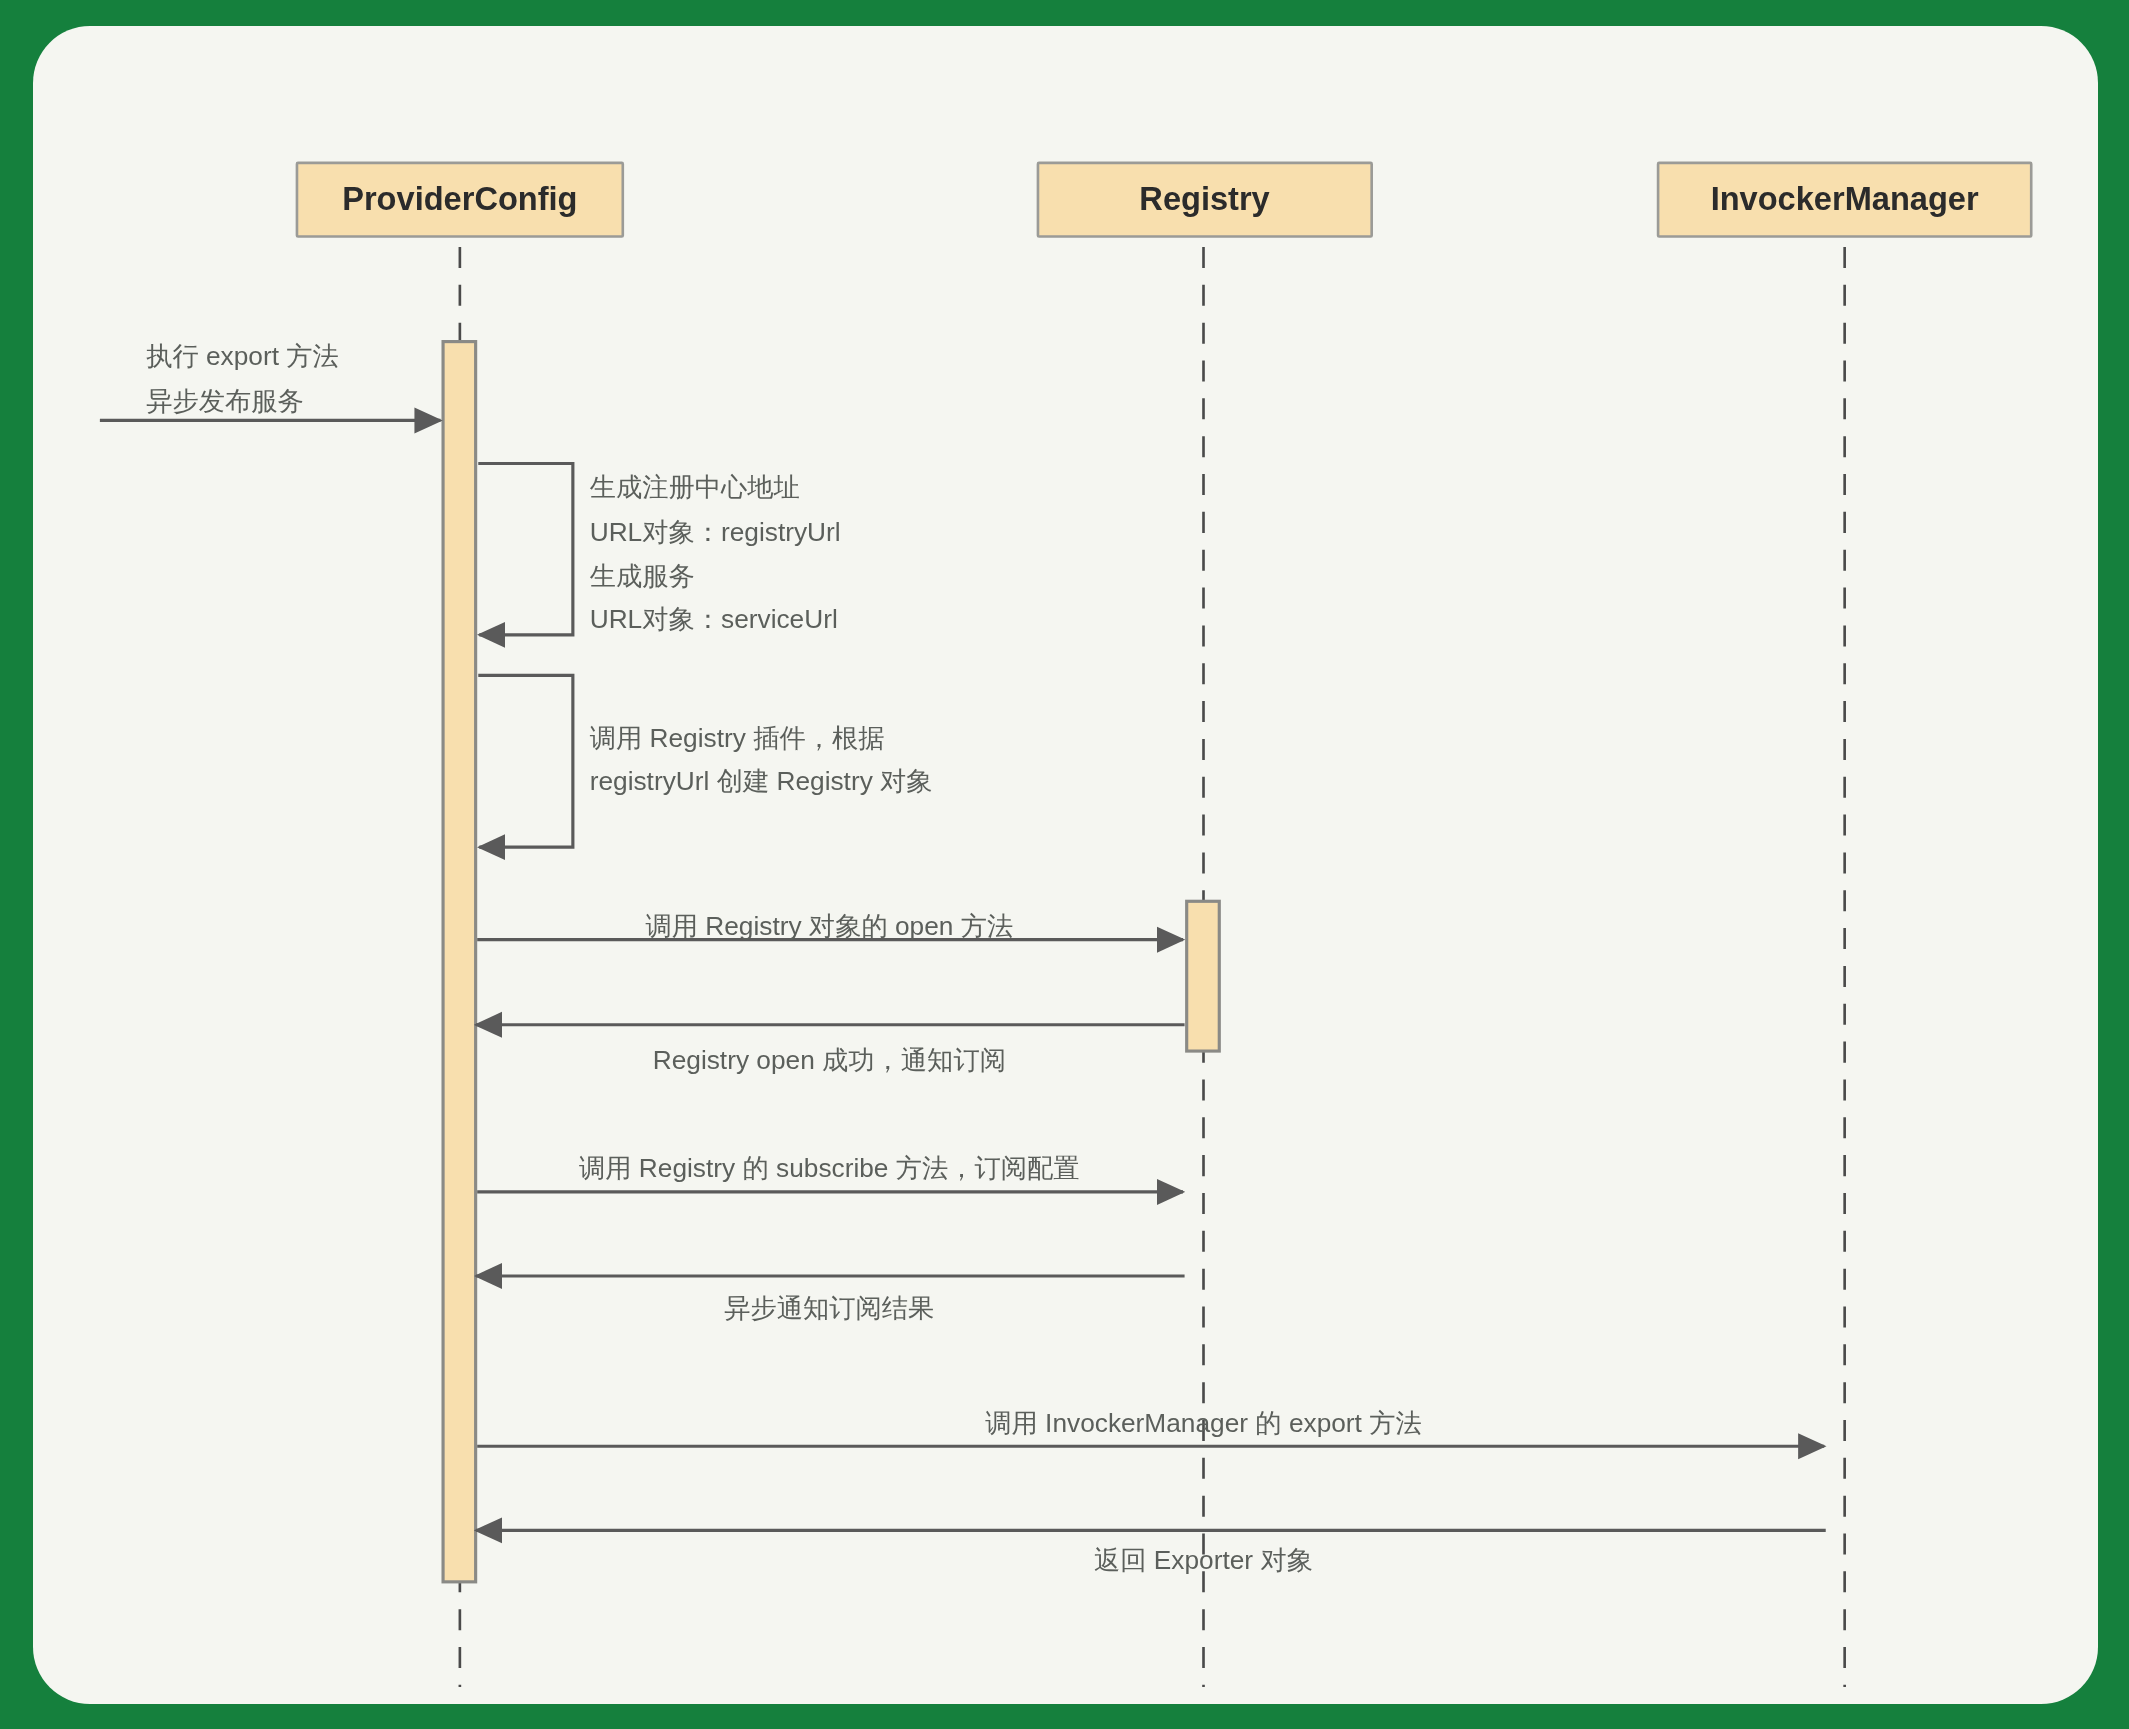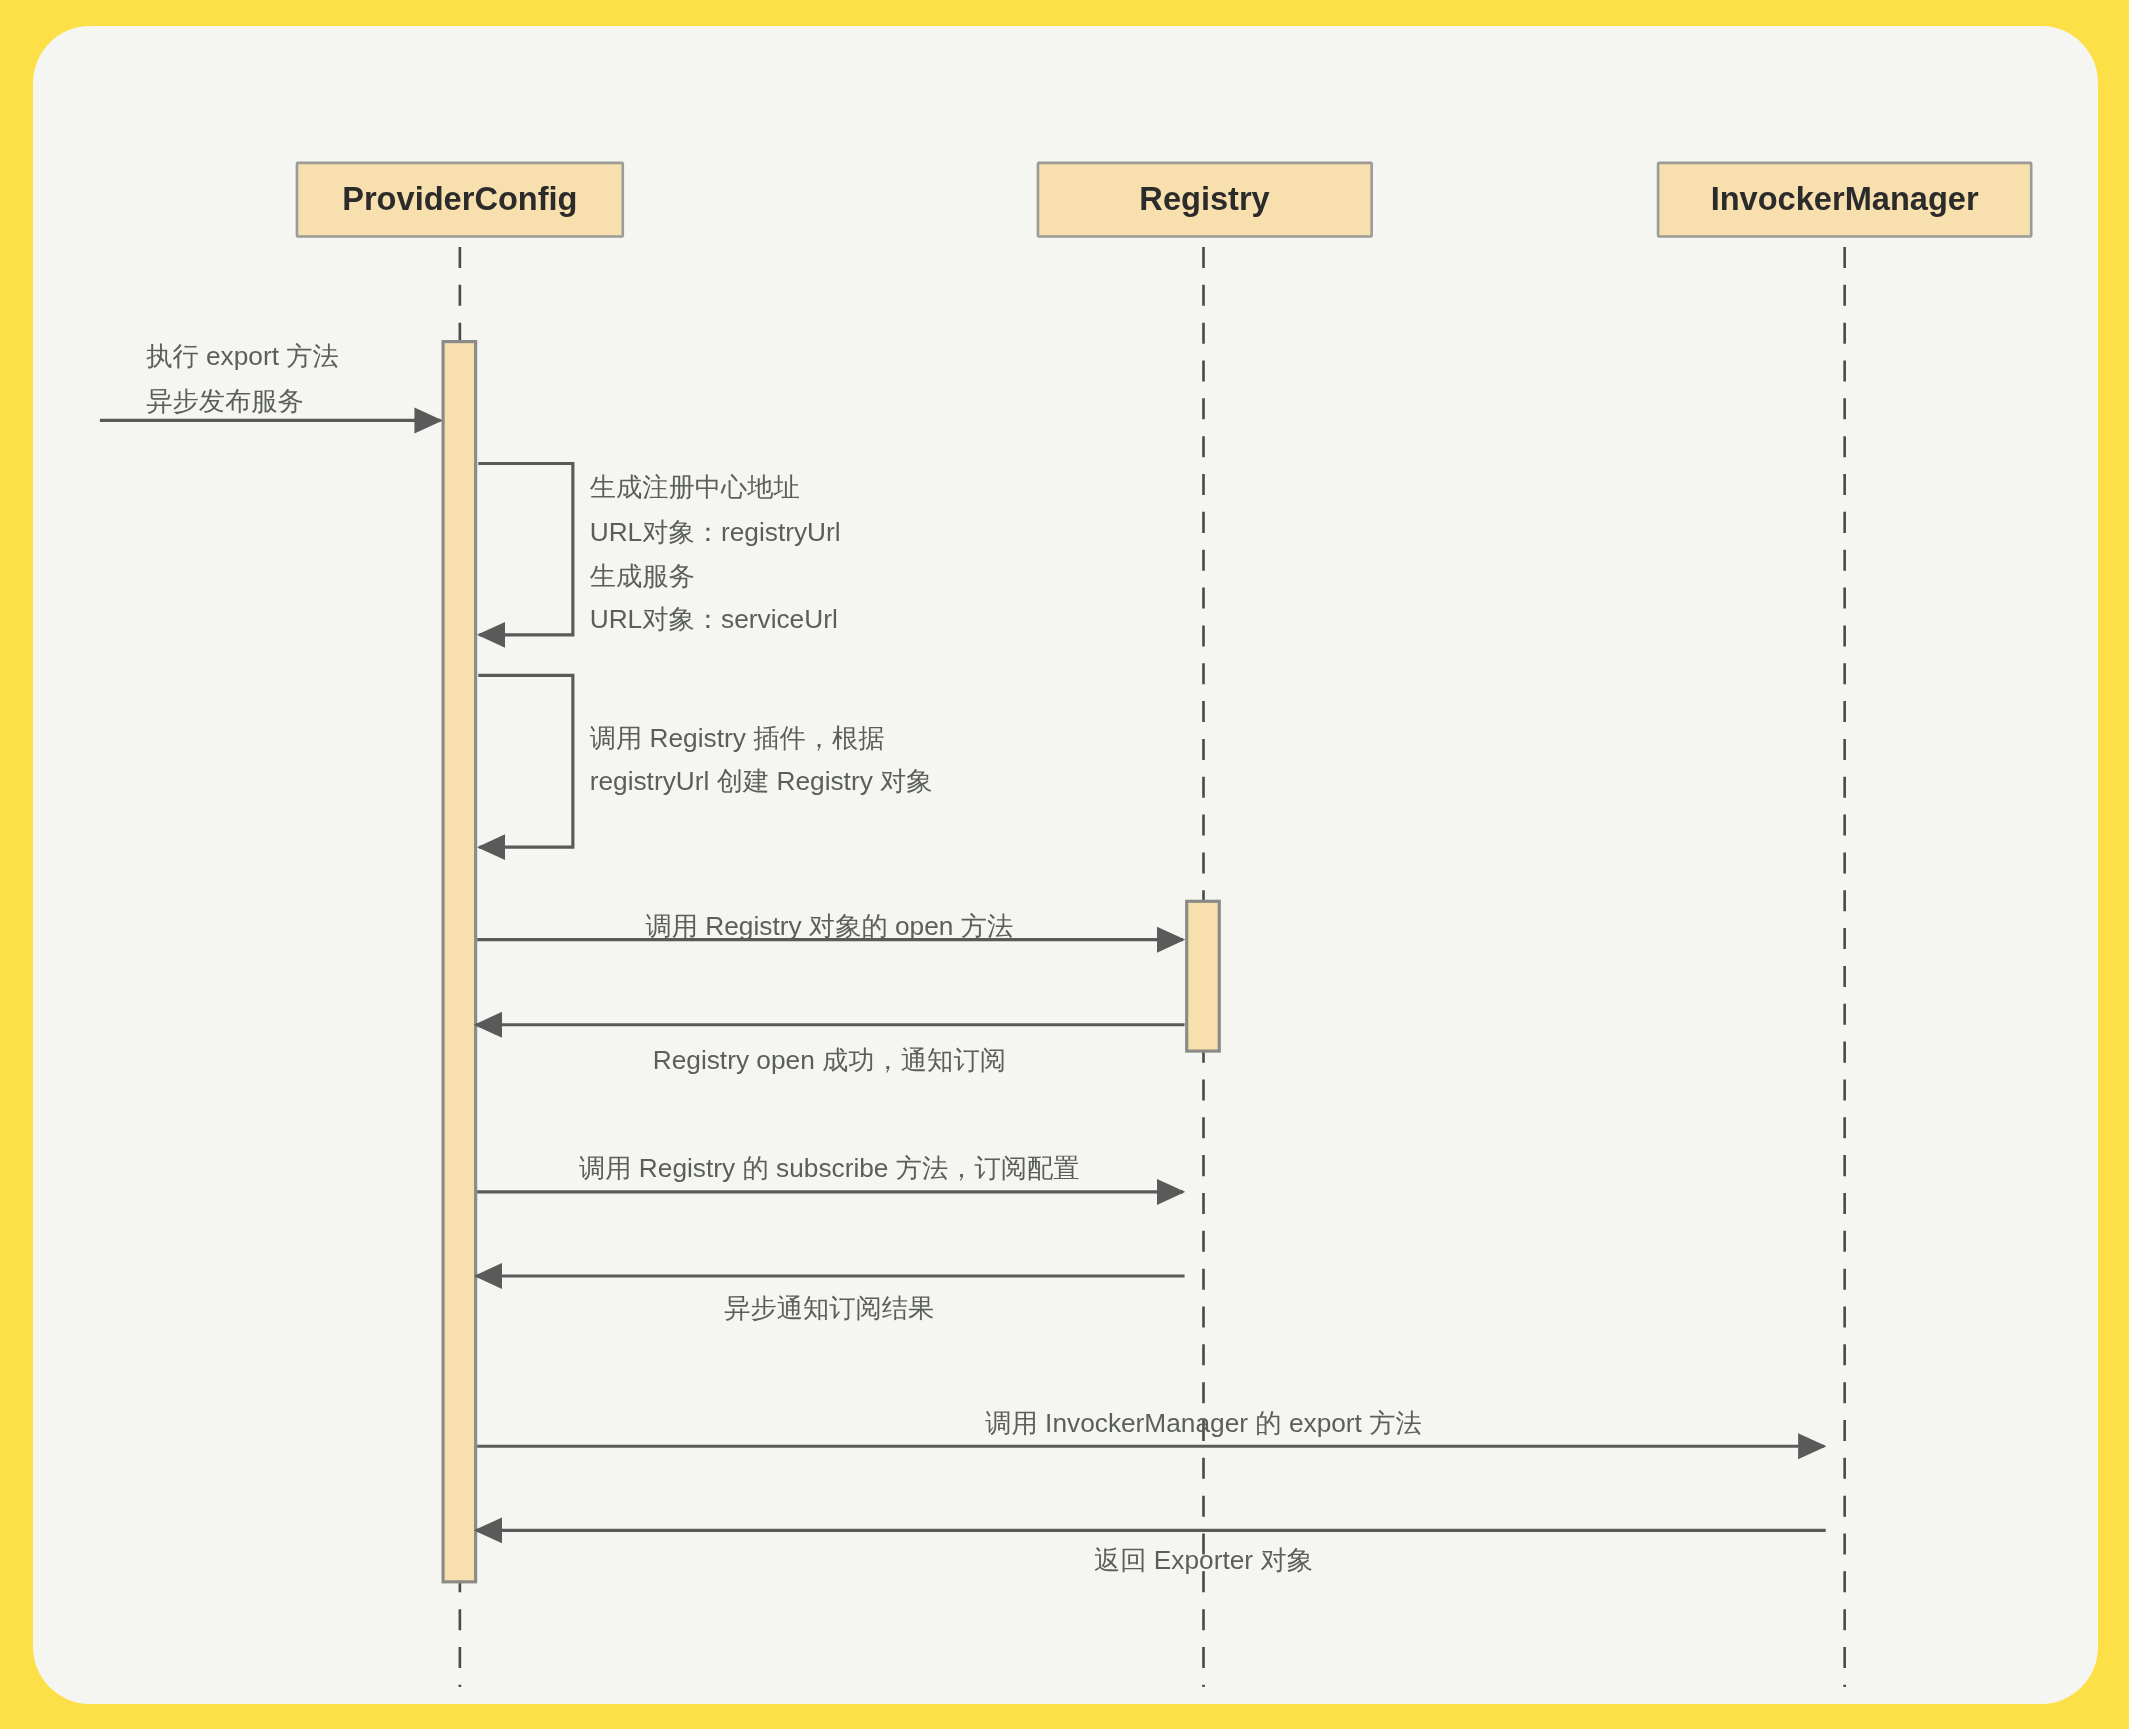--- a/index.html
+++ b/index.html
@@ -9,21 +9,21 @@
   }
   body {
     width: 2129px;
     height: 1729px;
     font-family: "Liberation Sans", "DejaVu Sans", sans-serif;
   }
   #diagram-root {
     position: relative;
     width: 2129px;
     height: 1729px;
-    background: #fde047;
+    background: #15803d;
   }
   #canvas-surface {
     position: absolute;
     left: 33px;
     top: 26px;
     width: 2065px;
     height: 1678px;
     background: #f5f6f1;
     border-radius: 57px;
   }

